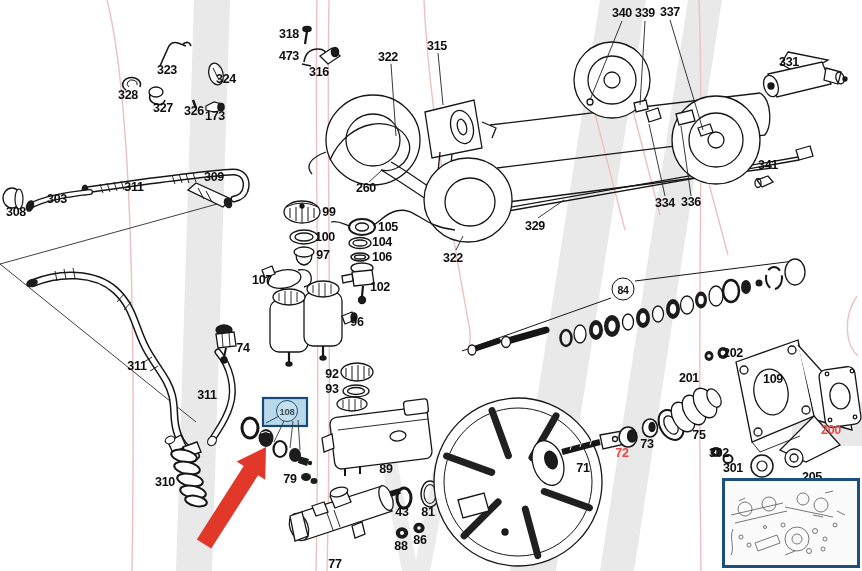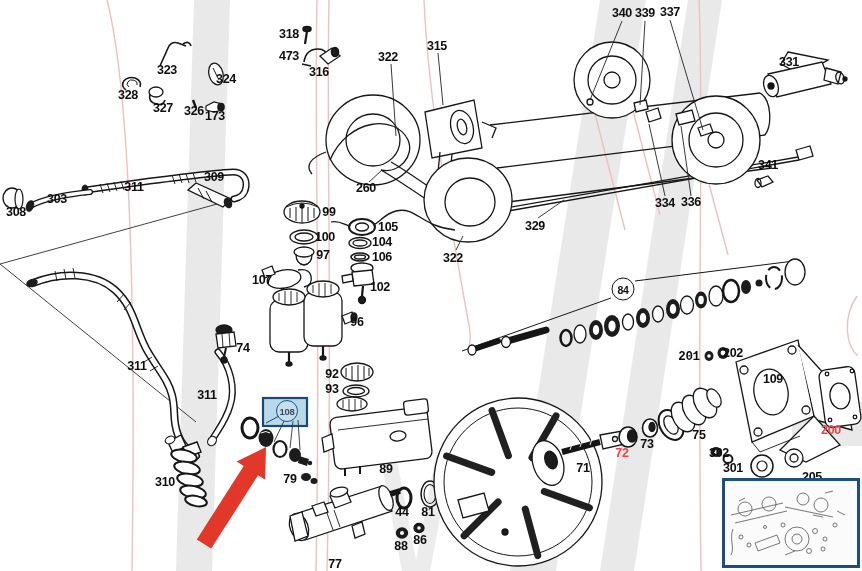--- a/index.html
+++ b/index.html
@@ -464,33 +464,33 @@
       <span class="part-label" style="left: 382px; top: 257px;">106</span>
       <span class="part-label" style="left: 262px; top: 280px;">107</span>
       <span class="part-label" style="left: 380px; top: 287px;">102</span>
       <span class="part-label circled" style="left: 623px; top: 289px;">84</span>
       <span class="part-label" style="left: 357px; top: 322px;">96</span>
       <span class="part-label" style="left: 243px; top: 348px;">74</span>
       <span class="part-label" style="left: 332px; top: 374px;">92</span>
       <span class="part-label" style="left: 332px; top: 389px;">93</span>
       <span class="part-label" style="left: 137px; top: 366px;">311</span>
       <span class="part-label" style="left: 207px; top: 395px;">311</span>
-      <span class="part-label" style="left: 689px; top: 357px; font-family: Liberation Mono, monospace;">201</span>
+      <span class="part-label" style="left: 689px; top: 378px;">201</span>
       <span class="part-label" style="left: 733px; top: 353px;">202</span>
       <span class="part-label" style="left: 773px; top: 379px;">109</span>
       <span class="part-label" style="left: 699px; top: 435px;">75</span>
       <span class="part-label gray" style="left: 831px; top: 430px;">200</span>
       <span class="part-label" style="left: 165px; top: 482px;">310</span>
       <span class="part-label" style="left: 362px; top: 469px; margin-left: 24px;">89</span>
       <span class="part-label" style="left: 583px; top: 468px;">71</span>
       <span class="part-label gray" style="left: 622px; top: 453px;">72</span>
       <span class="part-label" style="left: 647px; top: 444px;">73</span>
       <span class="part-label" style="left: 290px; top: 479px;">79</span>
       <span class="part-label" style="left: 335px; top: 538px; margin-top: 26px;">77</span>
-      <span class="part-label" style="left: 402px; top: 512px;">44</span>
+      <span class="part-label" style="left: 402px; top: 512px;">43</span>
       <span class="part-label" style="left: 428px; top: 512px;">81</span>
       <span class="part-label" style="left: 401px; top: 546px;">88</span>
       <span class="part-label" style="left: 420px; top: 540px;">86</span>
       <span class="part-label" style="left: 719px; top: 453px;">302</span>
       <span class="part-label" style="left: 733px; top: 468px;">301</span>
       <span class="part-label" style="left: 812px; top: 477px;">205</span>
     </div>
 
 <div id="inset">
   <svg width="130" height="82" viewBox="0 0 130 82">

